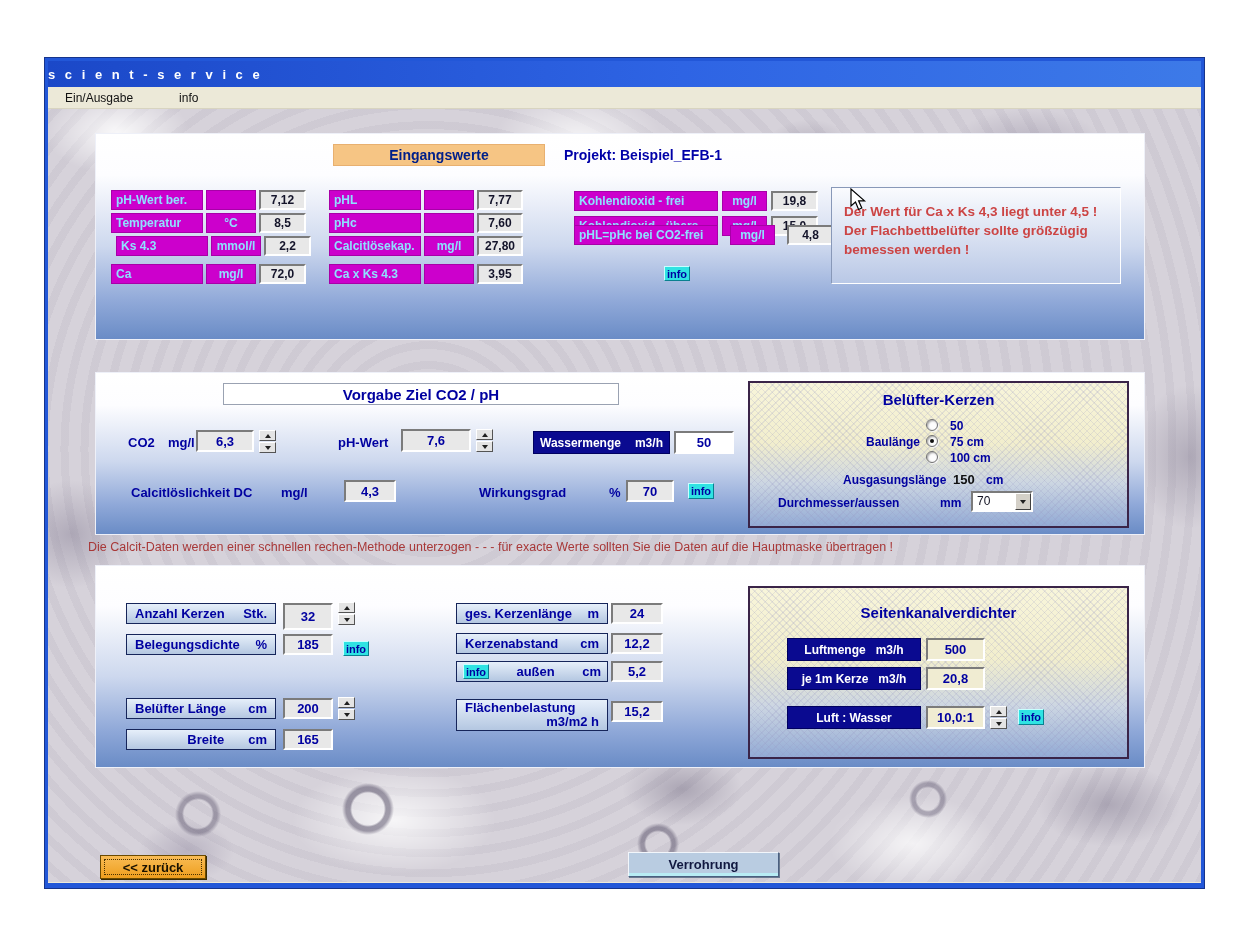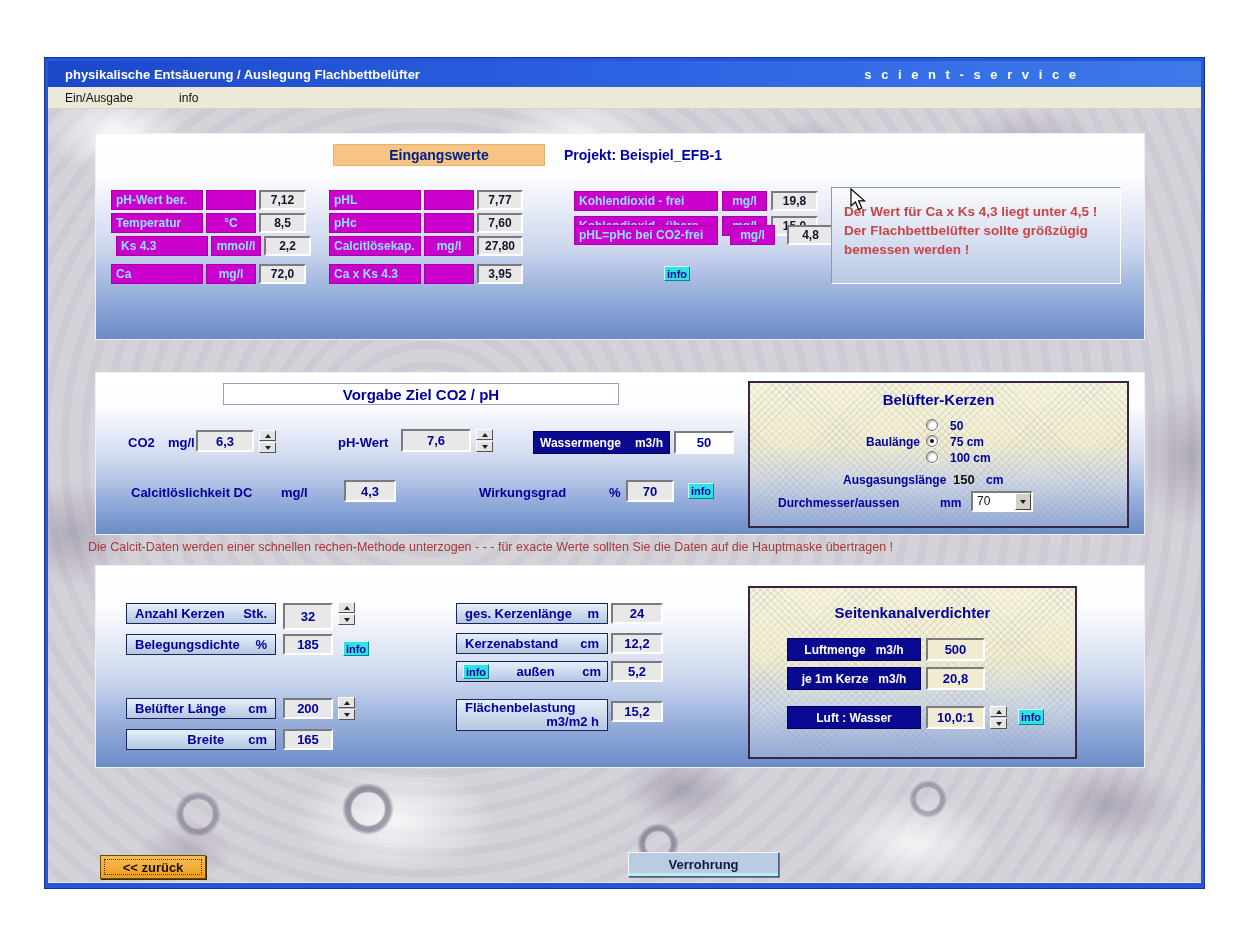--- a/index.html
+++ b/index.html
@@ -109,21 +109,20 @@
     color:#101840;font-weight:bold;font-size:13px;display:flex;align-items:center;justify-content:center;}
 
   .blacktxt{position:absolute;color:#101010;font-weight:bold;font-size:13px;}
   .cursor{position:absolute;z-index:50;}
 </style>
 </head>
 <body>
 
 <div class="window">
   <div class="titlebar">
-    <div class="title">physikalische Entsäuerung / Auslegung Flachbettbelüfter</div>
     <div class="brand">s c i e n t - s e r v i c e</div>
   </div>
   <div class="menubar">
     <div class="menuitem">Ein/Ausgabe</div>
     <div class="menuitem">info</div>
   </div>
 
   <div class="client">
 
     <div class="gradpanel" style="left:47px;top:24px;height:207px;">
@@ -323,21 +322,21 @@
         <span>cm</span>
       </div>
       <div class="sunken navytxt" style="position:absolute;left:515px;top:95px;width:52px;height:21px;">5,2</div>
 
       <div class="bluebox" style="left:360px;top:133px;width:152px;height:32px;flex-direction:column;align-items:stretch;justify-content:center;line-height:14px;padding:0 8px;">
         <span style="text-align:left;">Flächenbelastung</span>
         <span style="text-align:right;">m3/m2 h</span>
       </div>
       <div class="sunken navytxt" style="position:absolute;left:515px;top:135px;width:52px;height:21px;">15,2</div>
 
-      <div class="hatchpanel" style="left:652px;top:20px;width:329px;height:173px;">
+      <div class="hatchpanel" style="left:652px;top:20px;width:381px;height:173px;">
         <div style="position:absolute;left:0;right:0;top:16px;text-align:center;color:#0000a0;font-weight:bold;font-size:15px;">Seitenkanalverdichter</div>
         <div class="navybox" style="left:37px;top:50px;width:134px;height:23px;gap:10px;">
           <span>Luftmenge</span>
           <span>m3/h</span>
         </div>
         <div class="sunken navytxt cream" style="position:absolute;left:176px;top:50px;width:59px;height:23px;">500</div>
         <div class="navybox" style="left:37px;top:79px;width:134px;height:23px;gap:10px;">
           <span>je 1m Kerze</span>
           <span>m3/h</span>
         </div>

